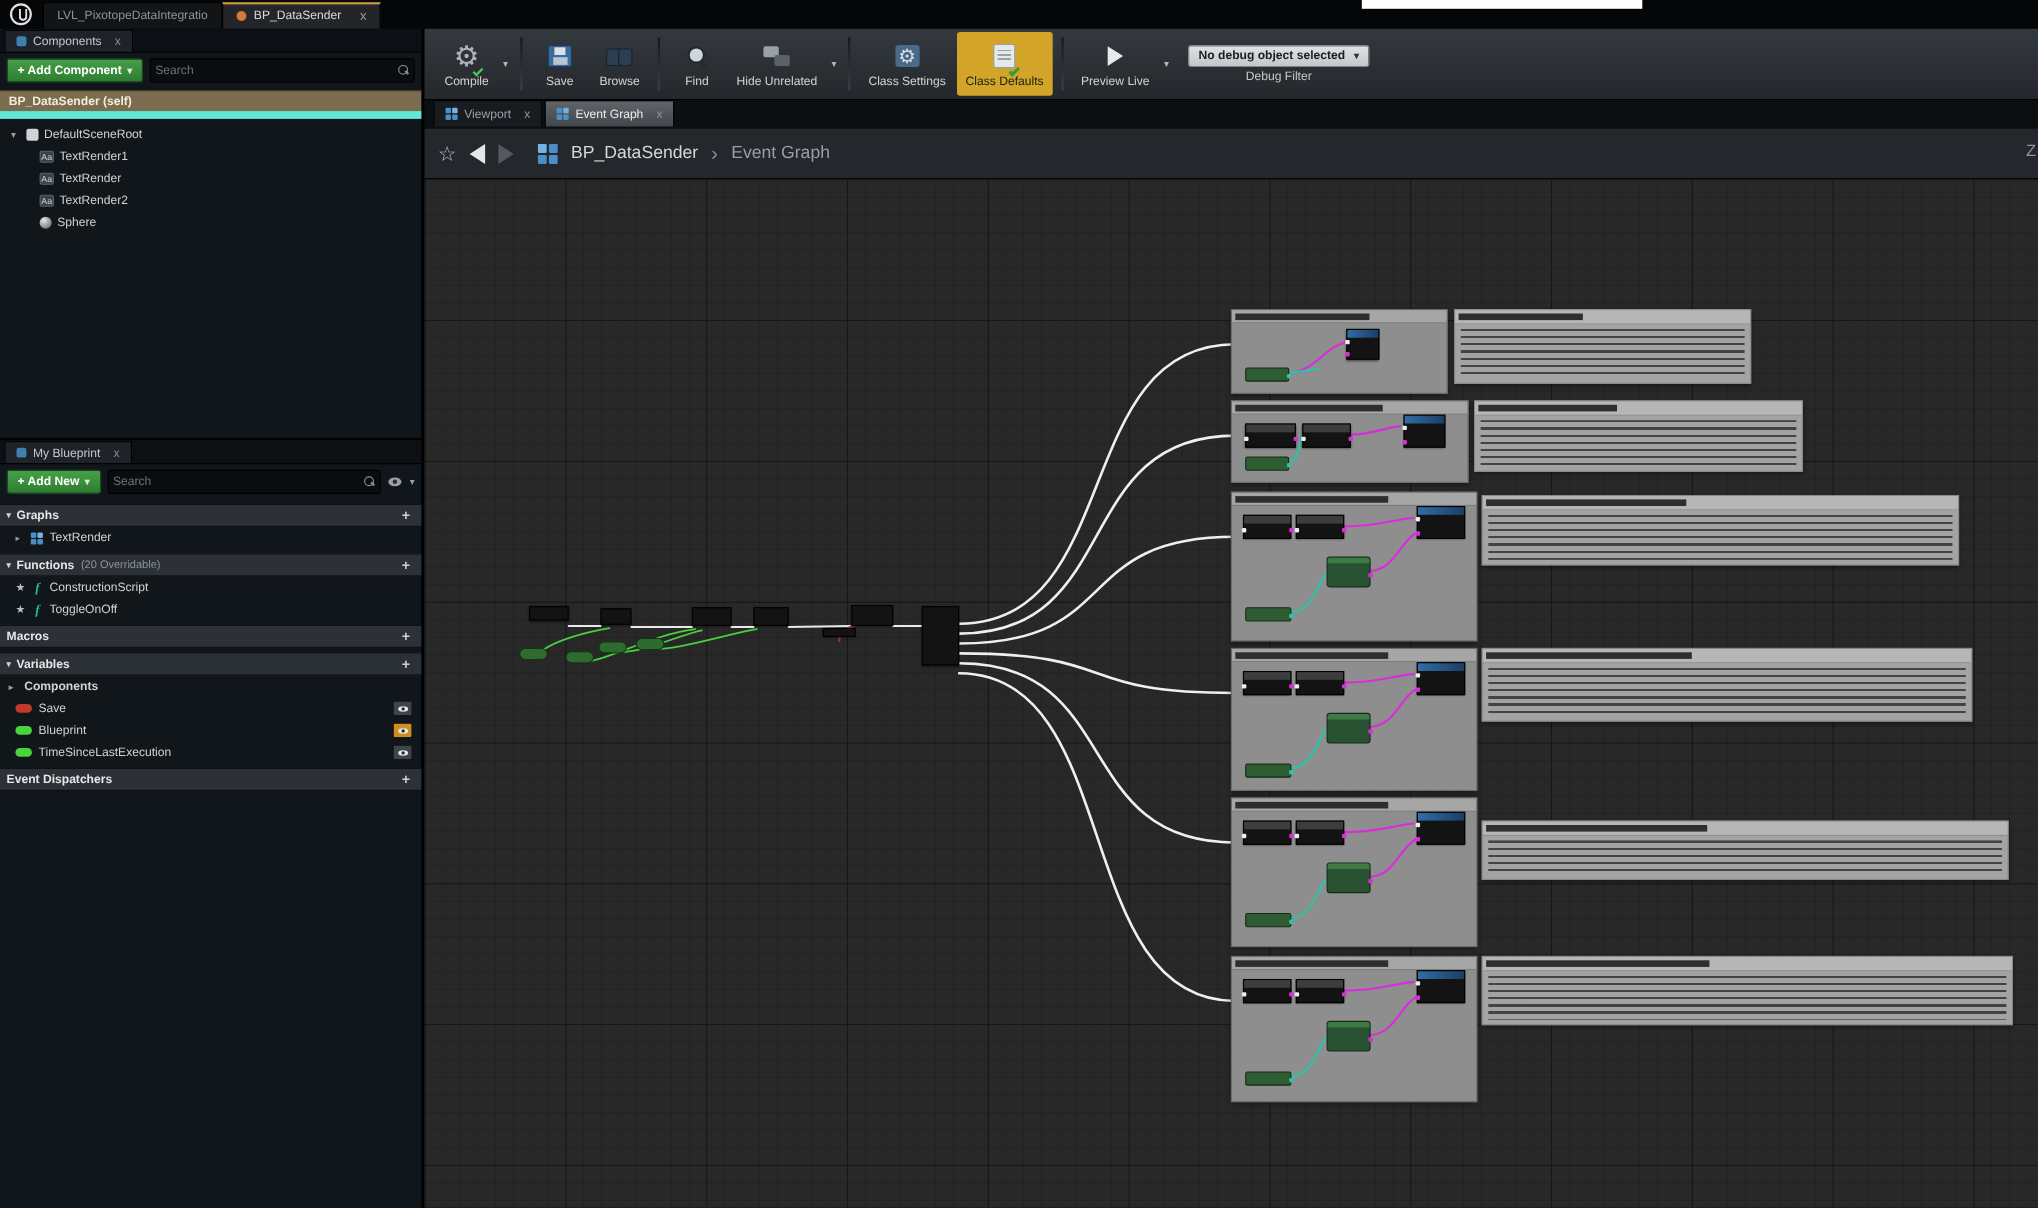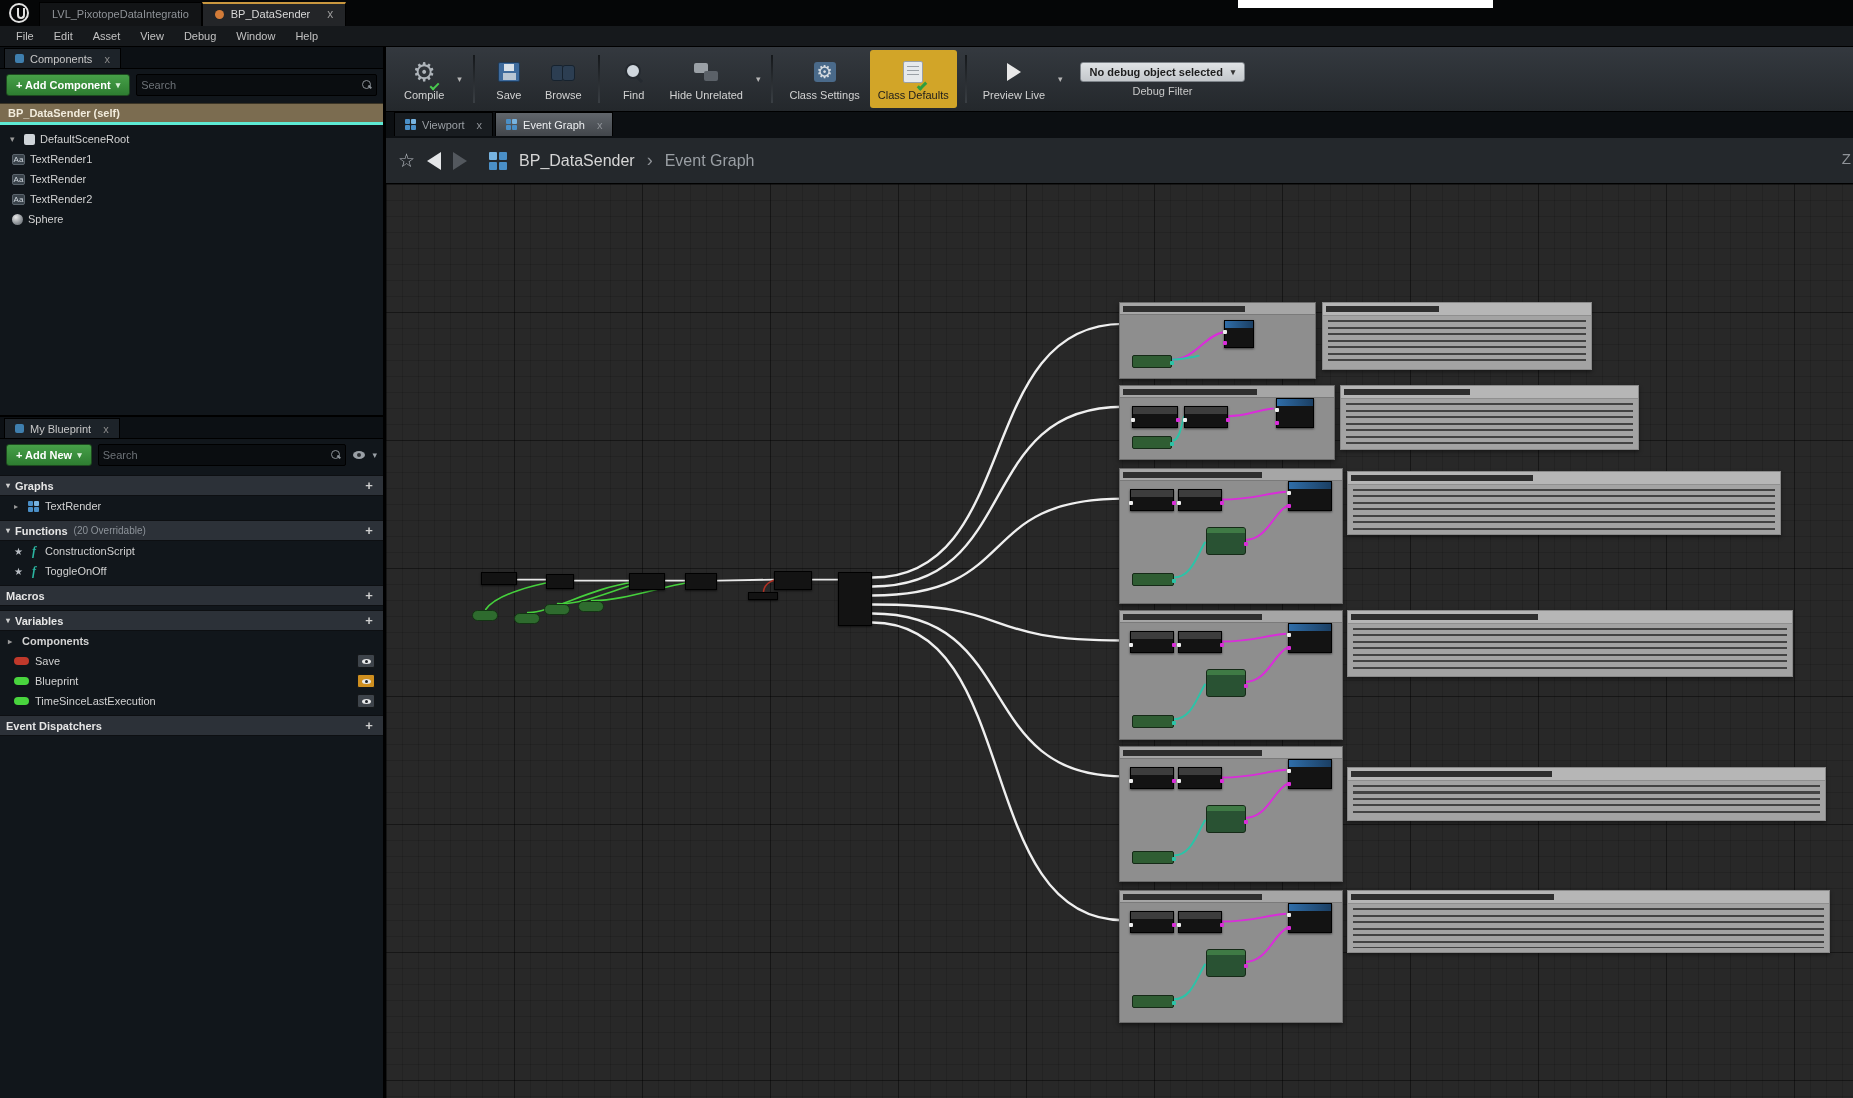--- a/index.html
+++ b/index.html
@@ -32,24 +32,24 @@
 .ptab-icon{width:9px;height:9px;background:#3f7fae;border-radius:2px}
 .addrow{display:flex;align-items:center;gap:6px;padding:5px 6px}
 .green-btn{display:flex;align-items:center;gap:5px;background:linear-gradient(#46a048,#2e7d31);border:1px solid #1d4a1f;border-radius:3px;color:#fff;font-weight:bold;padding:4px 9px;white-space:nowrap}
 .green-btn .caret{font-size:9px;color:#d8efd8}
 .searchbox{flex:1;display:flex;align-items:center;background:#0a0d10;border:1px solid #000;border-radius:2px;height:22px;padding:0 4px;position:relative}
 .searchbox input{flex:1;background:transparent;border:none;outline:none;color:#bbb;font-size:11px;font-family:"Liberation Sans",sans-serif}
 .searchbox input::placeholder{color:#6d7277}
 .mag-icon{width:10px;height:10px;position:relative;flex:0 0 auto}
 .mag-icon::before{content:"";position:absolute;left:0;top:0;width:7px;height:7px;border:1.5px solid #8a9096;border-radius:50%}
 .mag-icon::after{content:"";position:absolute;left:6px;top:6px;width:4px;height:1.5px;background:#8a9096;transform:rotate(45deg)}
-.self-row{margin:2px 0 1px 0;background:#7b6c50;color:#f2ecdc;padding:3px 8px;font-weight:bold;border-top:1px solid #3a3426;border-bottom:3px solid #5eead4}
+.self-row{margin:2px 0 1px 0;background:#7b6c50;color:#f2ecdc;padding:3px 8px;font-weight:bold;border-top:1px solid #3a3426;border-bottom:7px solid #5eead4}
 .tree{padding-top:3px}
 .tree-row{display:flex;align-items:center;gap:5px;height:20px;padding-left:10px;color:#d2d2d2}
-.tree-row.child{padding-left:12px}
+.tree-row.child{padding-left:36px}
 .tw{color:#9a9a9a;font-size:9px;width:9px}
 .scene-icon{width:11px;height:11px;background:#cfd4d9;border-radius:2px}
 .textrender-icon{width:13px;height:11px;background:#39424a;border:1px solid #5a636b;color:#cfd6dd;font-size:8px;line-height:10px;text-align:center;border-radius:2px}
 .sphere-icon{width:11px;height:11px;border-radius:50%;background:radial-gradient(circle at 35% 30%,#e8e8e8,#8a8f94 60%,#5b6065)}
 .comp-spacer{flex:0 0 auto}
 
 
 .mybp{flex:1;display:flex;flex-direction:column;min-height:0;border-top:2px solid #000}
 .section-head{display:flex;align-items:center;background:#2c3138;border-top:1px solid #0d0f12;border-bottom:1px solid #0d0f12;height:21px;padding:0 6px;color:#e6e6e6;font-weight:bold;margin-top:4px}
 .section-head .exp{font-size:8px;margin-right:5px;color:#cfcfcf}
@@ -160,29 +160,20 @@
       <span>LVL_PixotopeDataIntegratio</span>
     </div>
     <div class="wtab active">
       <span class="asset-dot"></span>
       <span>BP_DataSender</span>
       <span class="tab-close">x</span>
     </div>
     <div class="white-strip"></div>
   </div>
 
-  <div class="menubar">
-    <span class="menu-item">File</span>
-    <span class="menu-item">Edit</span>
-    <span class="menu-item">Asset</span>
-    <span class="menu-item">View</span>
-    <span class="menu-item">Debug</span>
-    <span class="menu-item">Window</span>
-    <span class="menu-item">Help</span>
-  </div>
 
   <div class="main">
 
     <div class="left">
 
       <div class="panel-tabrow">
         <div class="panel-tab">
           <span class="ptab-icon"></span>
           <span>Components</span>
           <span class="tab-close">x</span>

